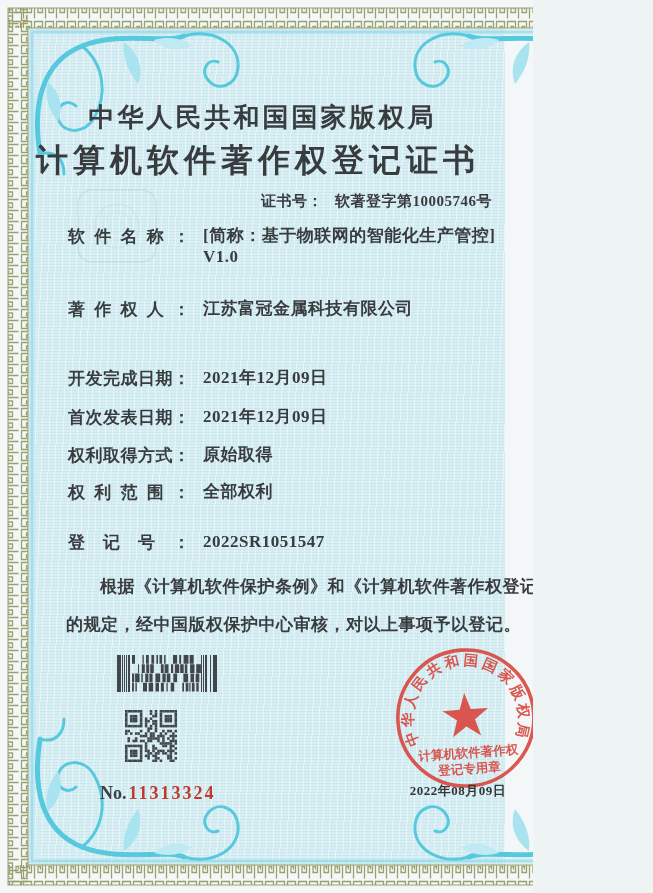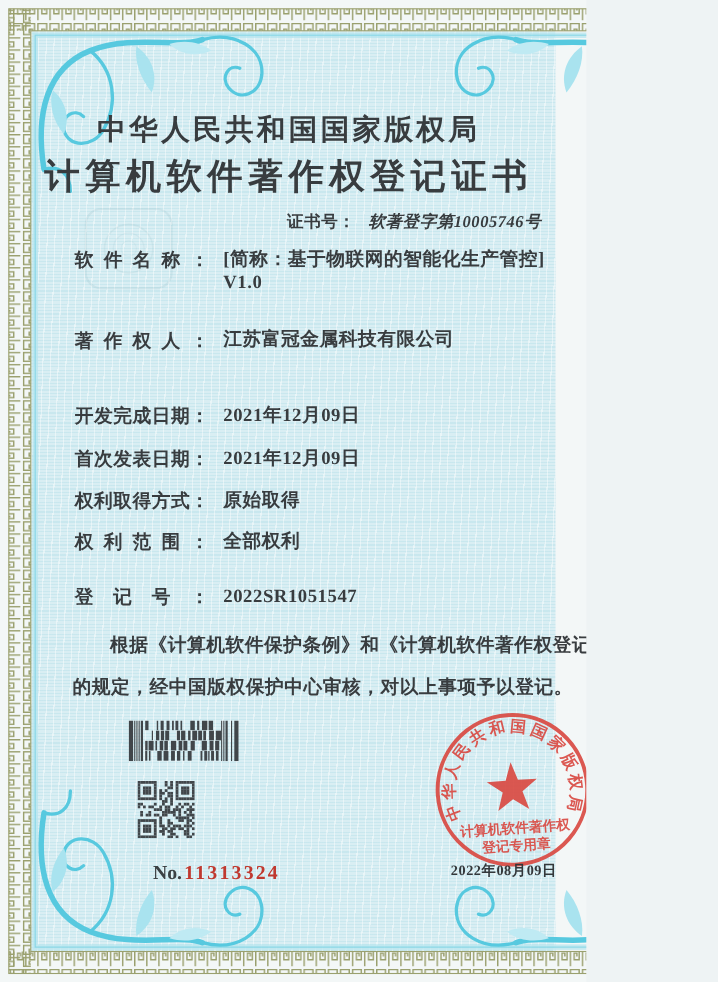--- a/index.html
+++ b/index.html
@@ -16,47 +16,47 @@
       repeating-linear-gradient(0deg, rgba(118,198,214,.16) 0 1px, rgba(118,198,214,0) 1px 3px),
       var(--bg,#d9eef3);
   }
   svg.frame{position:absolute;left:0;top:0;pointer-events:none;}
   .watermark{position:absolute;left:76px;top:188px;opacity:.85;pointer-events:none;}
   .authority{
     position:absolute;left:36px;right:44px;top:100px;text-align:center;
     font-size:26px;font-weight:700;letter-spacing:3px;
   }
   .cert-title{
-    position:absolute;left:36px;right:44px;top:139px;text-align:center;
+    position:absolute;left:36px;right:44px;top:139px;
     font-size:32px;font-weight:700;letter-spacing:5px;
   }
   .cert-no{
     position:absolute;right:41px;top:192px;text-align:right;
     font-size:15px;font-weight:700;letter-spacing:.5px;
   }
-  .cert-no .num{margin-left:12px;font-style:italic;}
+  .cert-no .num{margin-left:12px;}
   .row{position:absolute;left:68px;font-size:17px;}
   .flabel{
     position:absolute;left:0;top:0;width:122px;
     font-weight:700;text-align:justify;text-align-last:justify;letter-spacing:0;
     white-space:nowrap;
   }
   .fvalue{
     position:absolute;left:135px;top:0;width:400px;
     font-weight:600;letter-spacing:.5px;line-height:21px;white-space:nowrap;
   }
   .statement{
     position:absolute;left:66px;top:568px;width:524px;
     font-size:17px;font-weight:600;line-height:38px;
     text-indent:2em;text-align:justify;letter-spacing:.5px;
   }
   .barcode{position:absolute;left:117px;top:655px;width:100px;height:37px;}
   .qr{position:absolute;left:125px;top:710px;width:52px;height:52px;}
   .serial{position:absolute;left:100px;top:783px;font-size:18px;font-weight:600;}
-  .serial .pfx{color:#3b4043;padding-left:39px;}
+  .serial .pfx{color:#3b4043;}
   .serial .num{color:var(--serial-red,#c0392f);letter-spacing:2px;margin-left:2px;}
   .stamp{position:absolute;left:390px;top:644px;width:152px;height:152px;opacity:.92;transform:rotate(-4deg);}
   .issue-date{
     position:absolute;left:392px;top:782px;width:132px;text-align:center;
     font-size:13px;font-weight:700;letter-spacing:.5px;color:#33373a;
   }
 </style>
 </head>
 <body>
 

